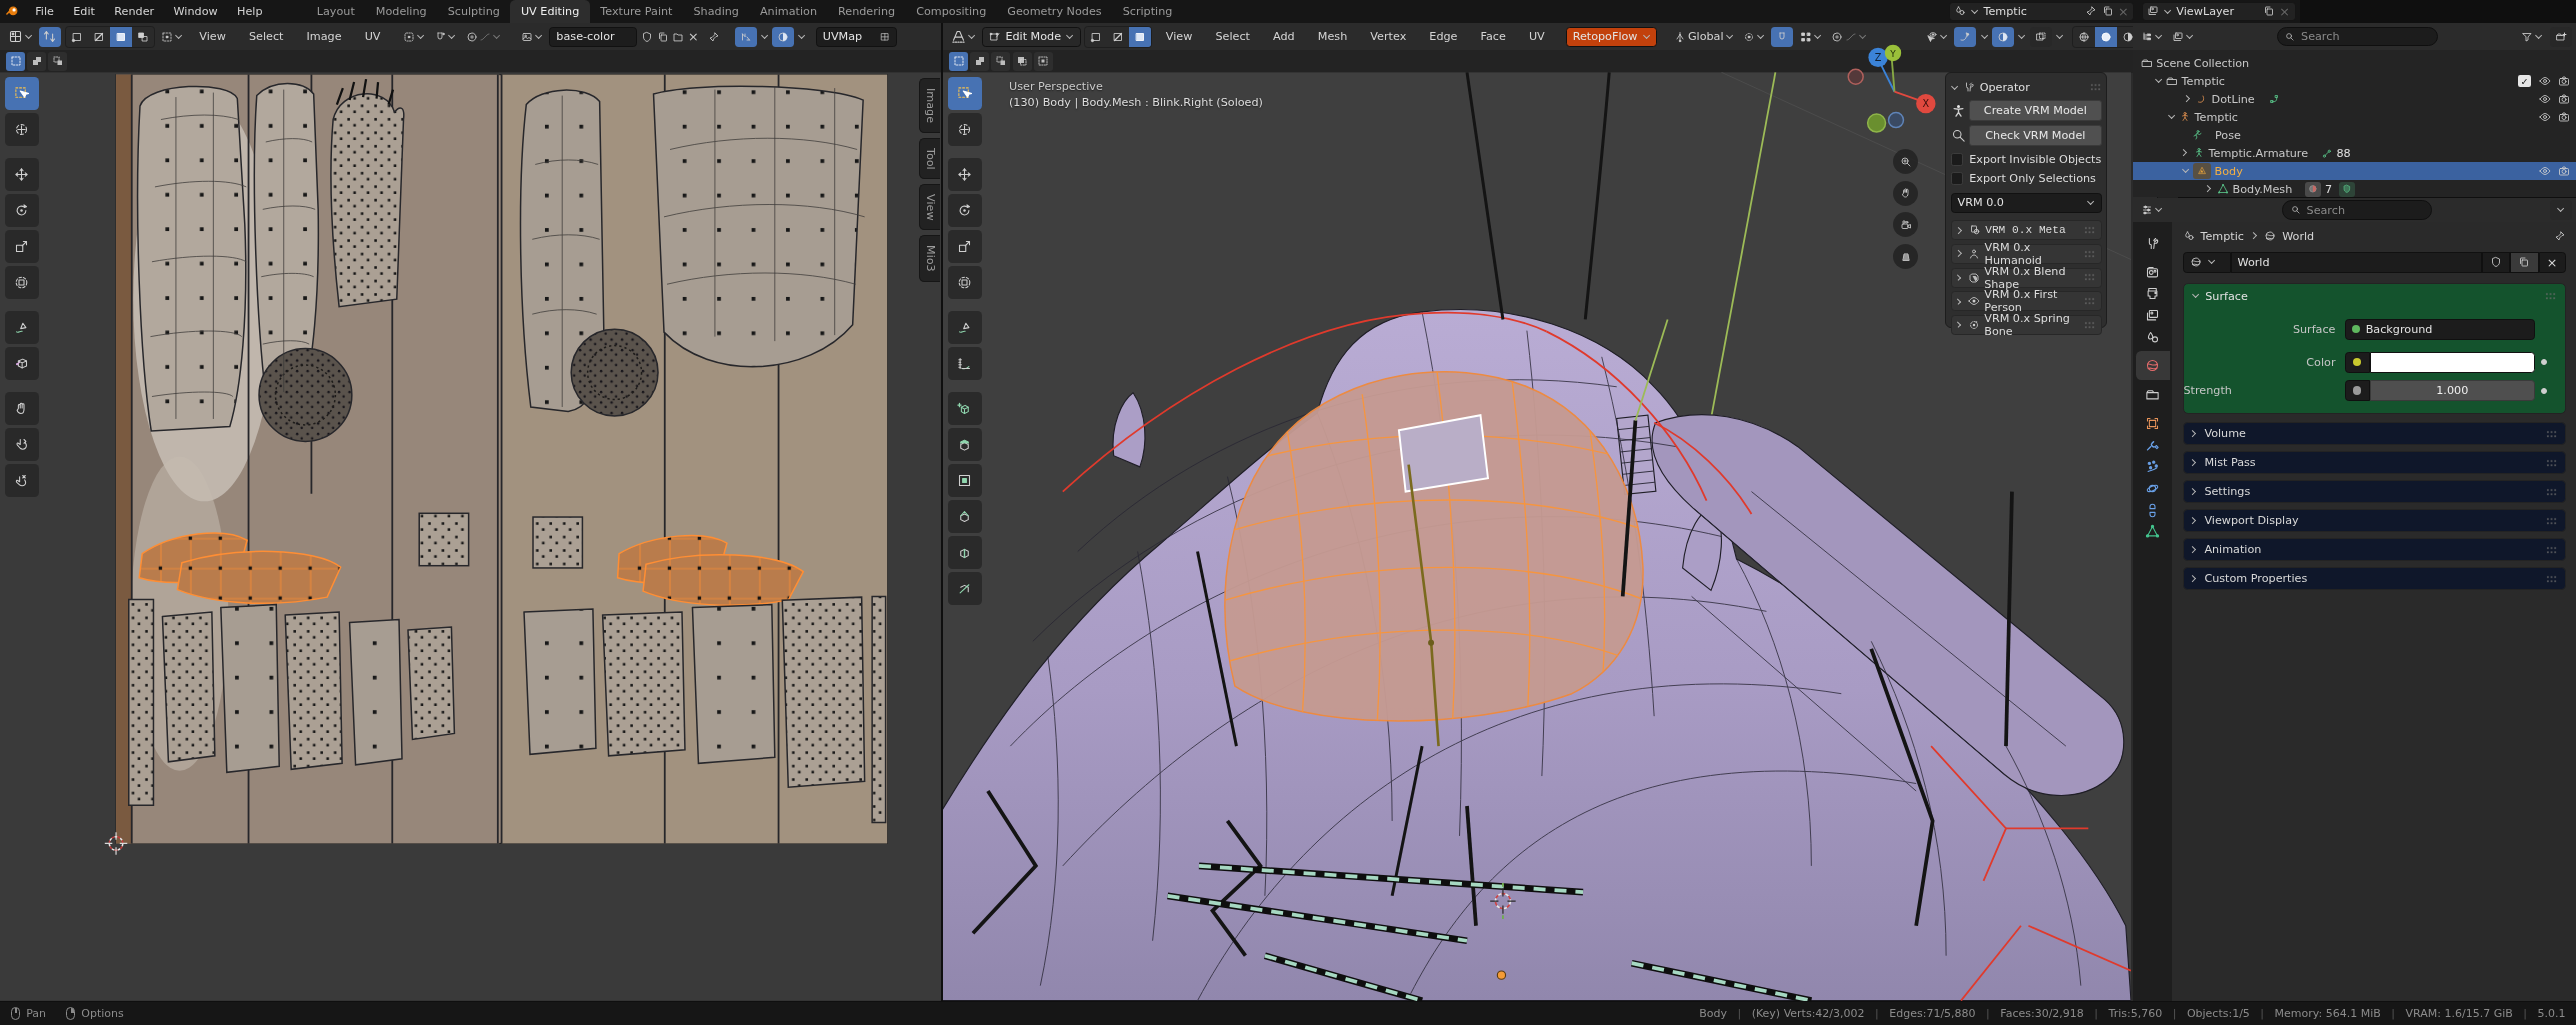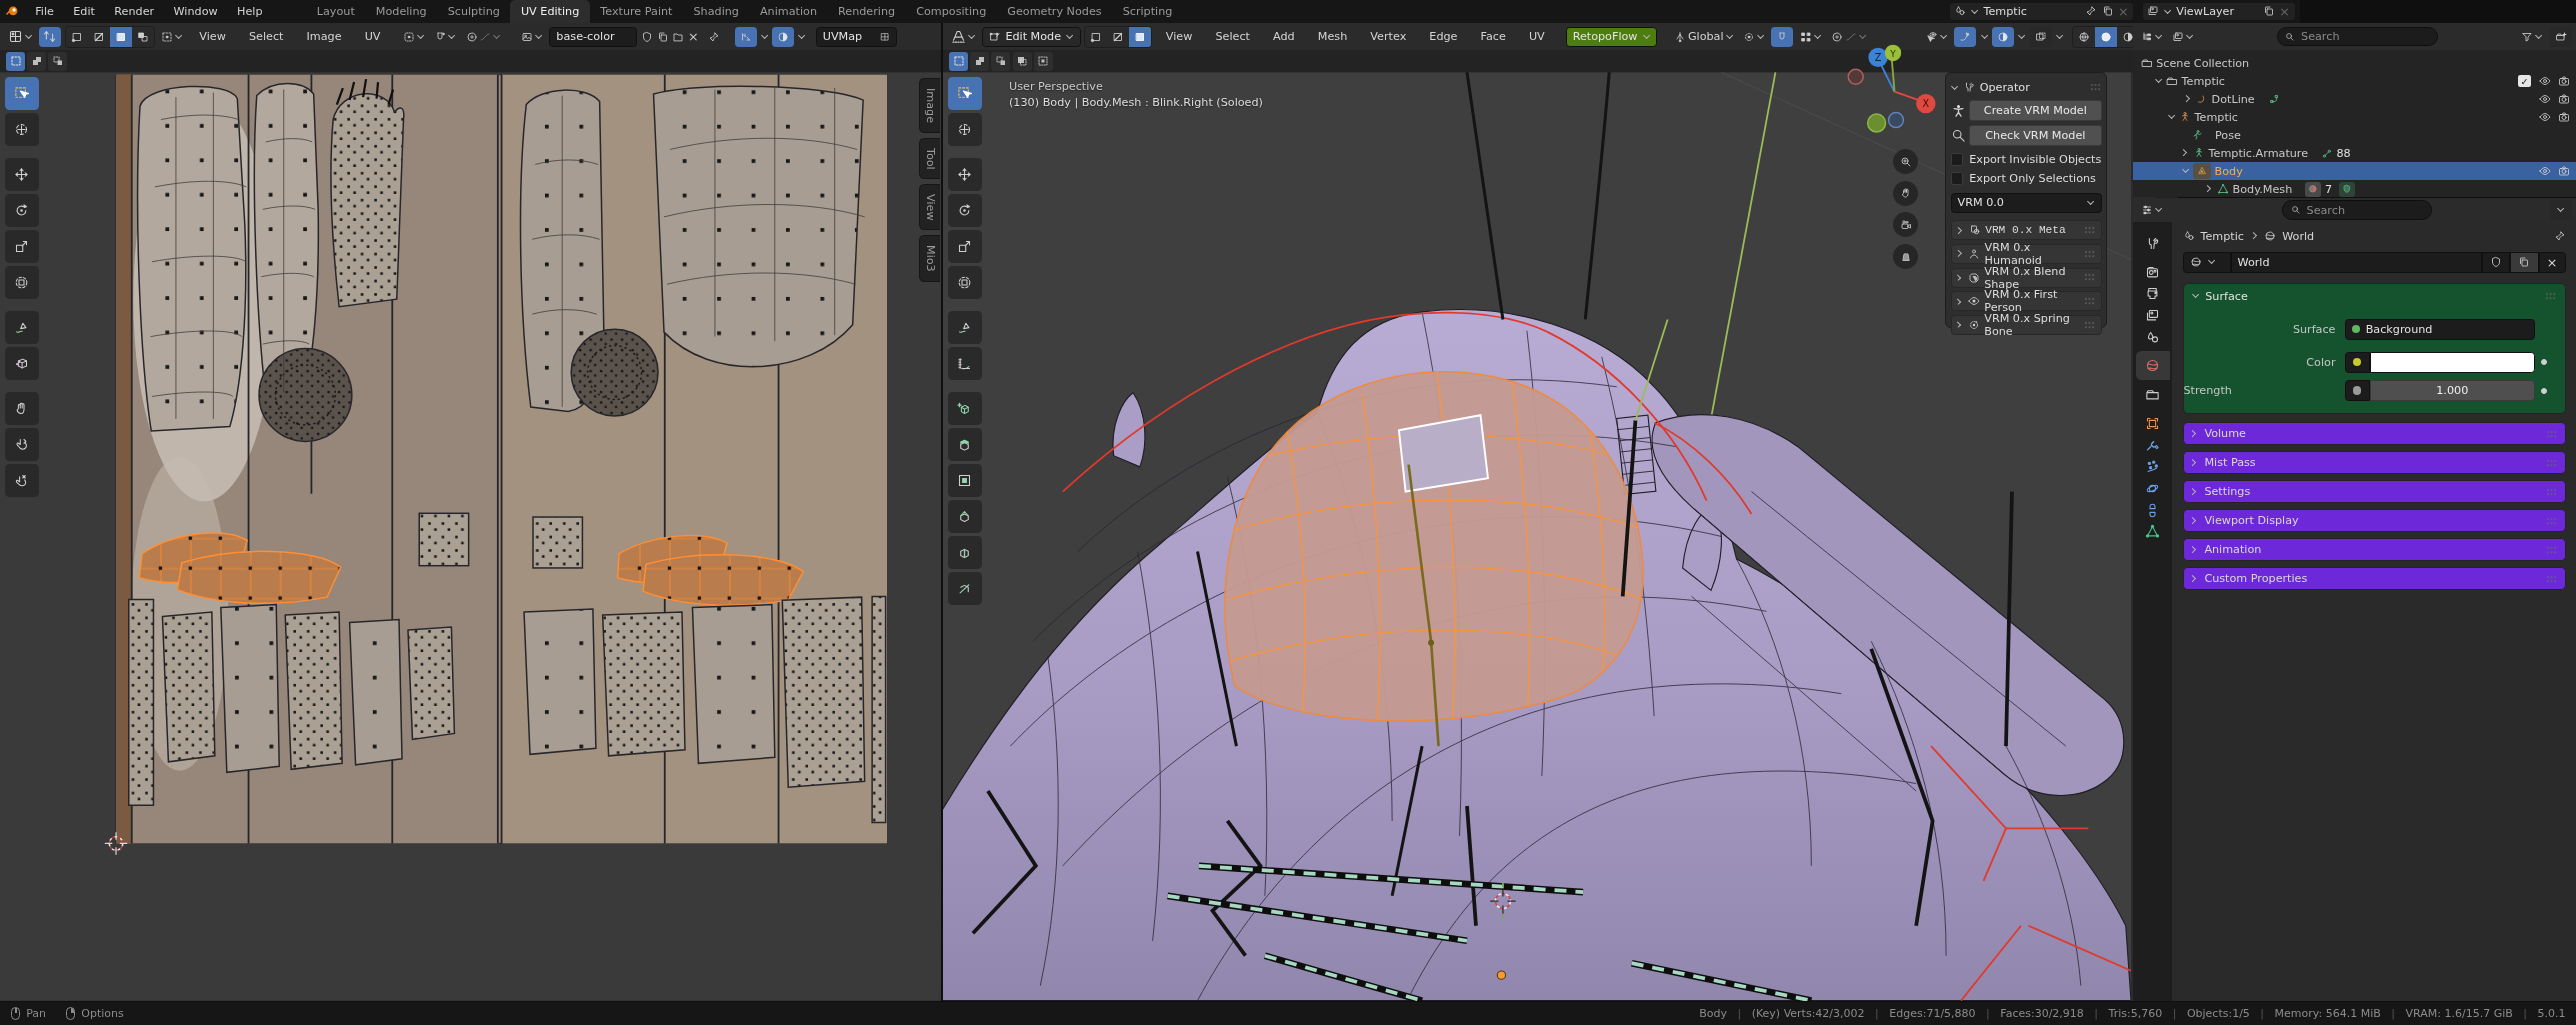--- a/index.html
+++ b/index.html
@@ -64,21 +64,21 @@
   .pbtn { height:21px; background:#505050; border:0.7px solid #3a3a3a; border-radius:3px; flex:1; display:flex; align-items:center; justify-content:center; color:#e8e8e8; font-size:11.2px; }
   .cbx { width:12.7px; height:12.7px; background:#1b1b1b; border:0.7px solid #3c3c3c; border-radius:2.2px; flex:none; }
 
   
   .ol-row { position:absolute; left:0; right:0; height:18px; display:flex; align-items:center; gap:3.7px; font-size:11.2px; color:#c8c8c8; }
   .ol-row.selected { background:#3b62a0; }
   .ol-row .name.orange { color:#f5b043; }
   .ol-icons { margin-left:auto; display:flex; gap:7.5px; margin-right:6px; }
 
   
-  .prop-panel-bar { background:#6d28d9; border:0.7px solid #232323; border-radius:4.5px; height:23px; display:flex; align-items:center; gap:6px; padding:0 6.7px; color:#d9d9d9; font-size:11.2px; }
+  .prop-panel-bar { background:#0f172a; border:0.7px solid #232323; border-radius:4.5px; height:23px; display:flex; align-items:center; gap:6px; padding:0 6.7px; color:#d9d9d9; font-size:11.2px; }
   .field-dark { height:21px; background:#1c1c1c; border:0.7px solid #101010; border-radius:3.7px; display:flex; align-items:center; padding:0 6px; gap:6px; color:#e2e2e2; }
   .slider { height:21px; background:#4f4f4f; border:0.7px solid #3a3a3a; border-radius:3.7px; display:flex; align-items:center; justify-content:center; color:#f0f0f0; }
 
   
   #statusbar { left:0; top:1002px; width:2576px; height:23px; background:#161616; display:flex; align-items:center; padding:0 10.5px; color:#8b8b8b; font-size:11px; gap:6px; }
   .mouseicon { width:9.7px; height:13.5px; border:1.2px solid #8b8b8b; border-radius:4.5px; position:relative; flex:none; }
   .mouseicon i { position:absolute; background:#8b8b8b; }
   .statsep { color:#555; padding:0 4.5px; }
 
   .ovl-txt { position:absolute; color:#cacaca; font-size:11.2px; text-shadow:0 0.7px 1.5px rgba(0,0,0,.5); white-space:nowrap; }
@@ -505,21 +505,21 @@
           </div>
       </div>
       <span class="menu-label">View</span>
       <span class="menu-label">Select</span>
       <span class="menu-label">Add</span>
       <span class="menu-label">Mesh</span>
       <span class="menu-label">Vertex</span>
       <span class="menu-label">Edge</span>
       <span class="menu-label">Face</span>
       <span class="menu-label">UV</span>
-      <div class="pill" style="background:#4d7c0f;margin-left:7.5px;">
+      <div class="pill" style="background:#c2410c;margin-left:7.5px;">
         <span>RetopoFlow</span>
         <span class="chev"></span>
       </div>
       <div class="hbtn" style="margin-left:10.5px;">
         <svg class="ic s" viewBox="0 0 24 24">
             <path d="M12 20V7M12 7l-6 9M12 7l6 9M12 7V3"></path>
             <circle cx="12" cy="20" r="1.6" fill="#cfcfcf"></circle>
           </svg>
         <span>Global</span>
         <span class="chev"></span>

